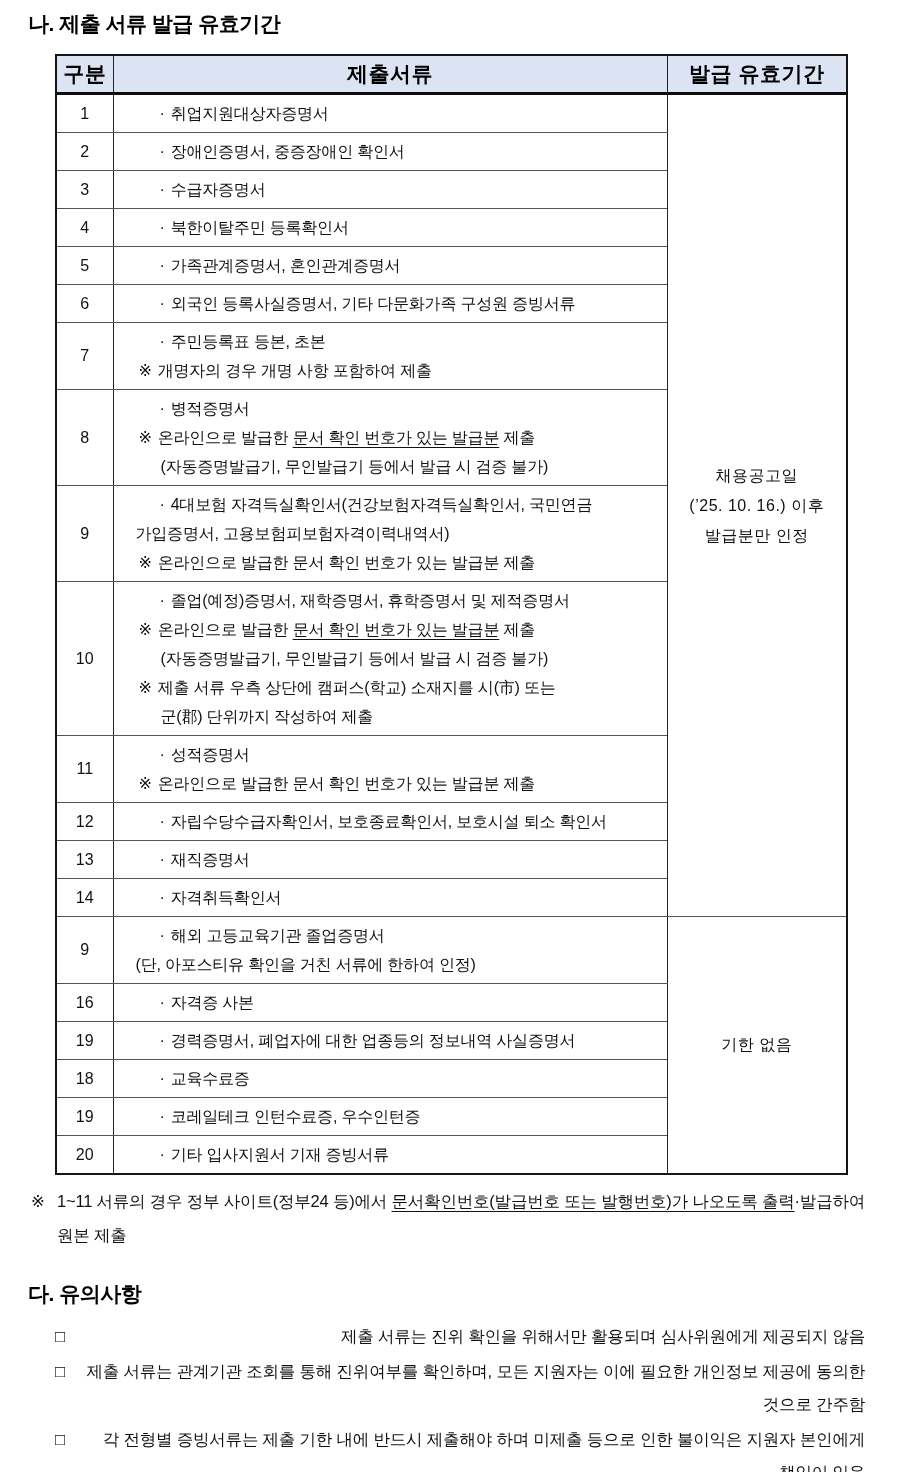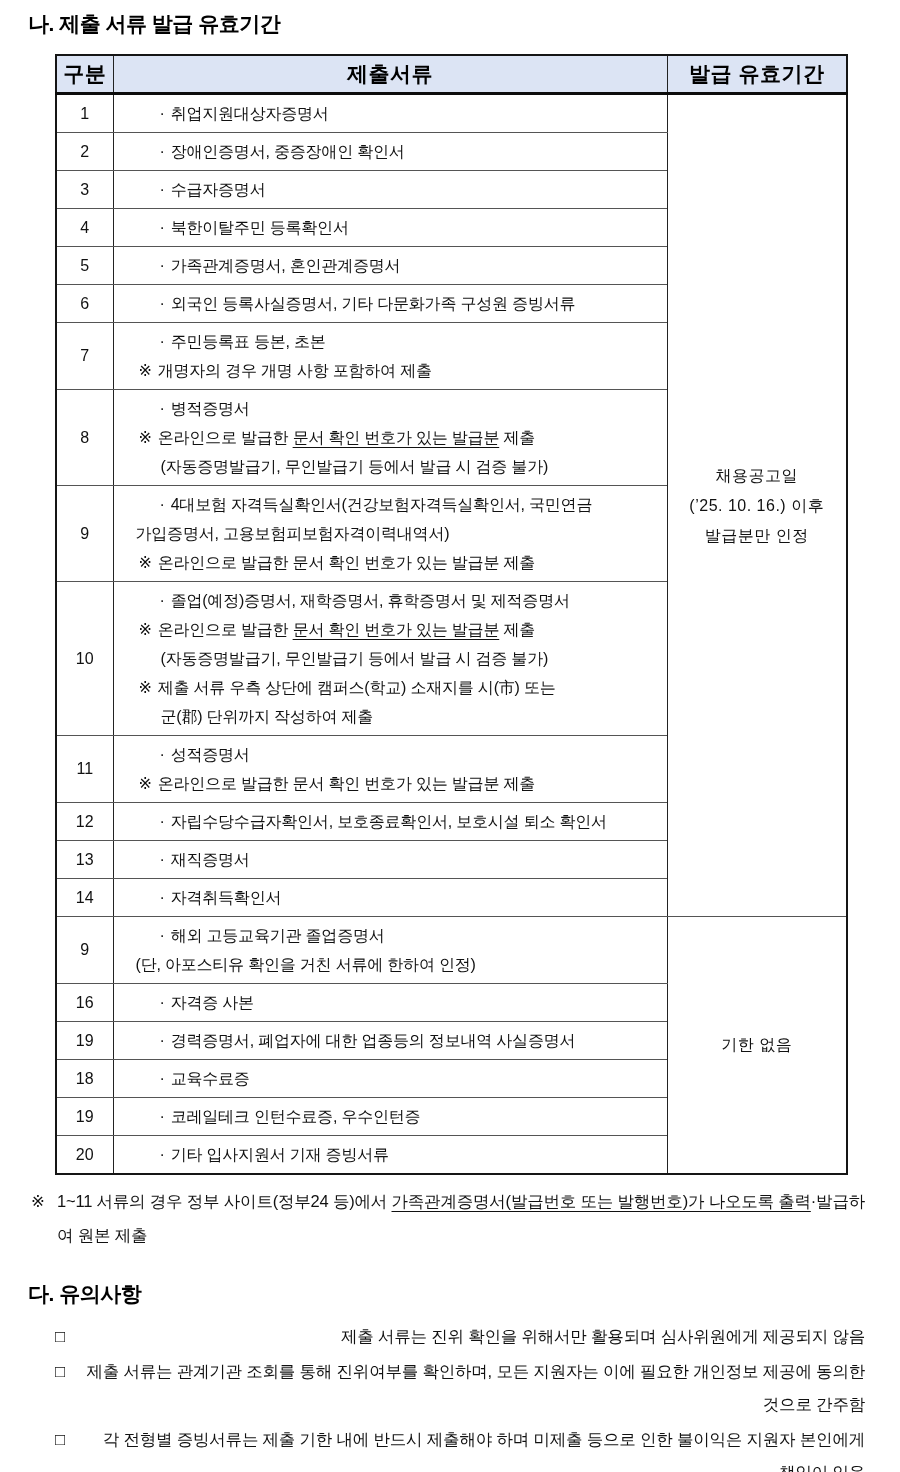--- a/index.html
+++ b/index.html
@@ -222,21 +222,21 @@
           <td class="num">20</td>
           <td class="doc">
             <div class="tline ind0"><span class="pfx">·</span><span>기타 입사지원서 기재 증빙서류</span></div>
           </td>
         </tr>
       </tbody>
   </table>
 
   <div class="footnote">
     <span class="mark">※</span>
-    <span class="ftext"><span>1~11 서류의 경우 정부 사이트(정부24 등)에서 </span><span class="u">가족관계증명서(발급번호 또는 발행번호)가 나오도록 출력</span><span>·발급하여 원본 제출</span></span>
+    <span class="ftext"><span>1~11 서류의 경우 정부 사이트(정부24 등)에서 </span><span class="u">문서확인번호(발급번호 또는 발행번호)가 나오도록 출력</span><span>·발급하여 원본 제출</span></span>
   </div>
 
   <h1 class="section-title section-c">다. 유의사항</h1>
 
   <div class="notes">
       <div class="note">
         <span class="mark">□</span>
         <span class="ntext">제출 서류는 진위 확인을 위해서만 활용되며 심사위원에게 제공되지 않음</span>
       </div>
       <div class="note">

